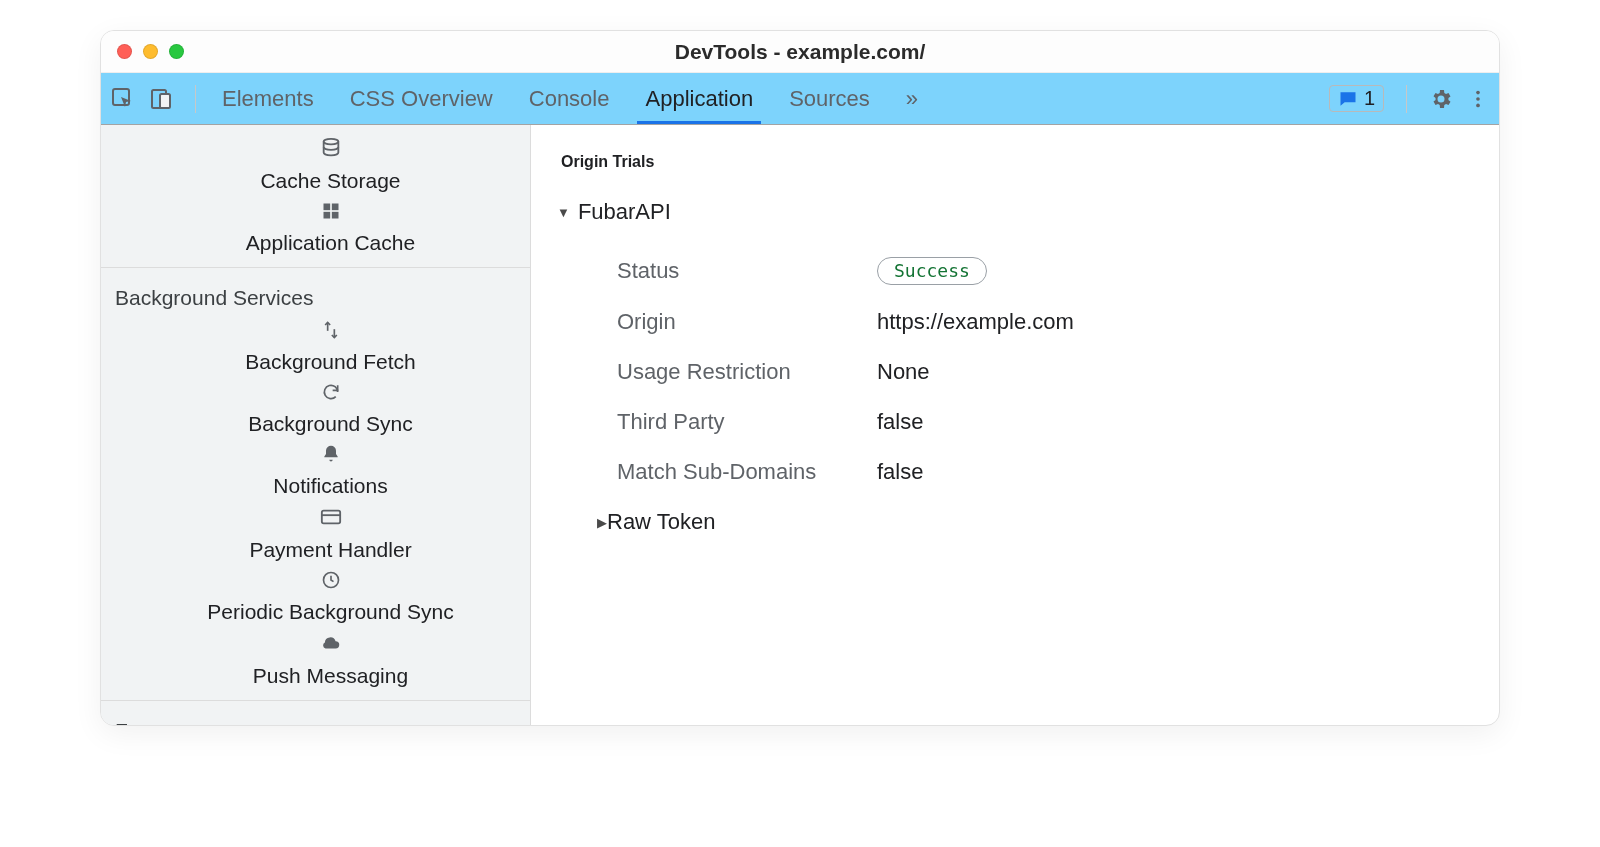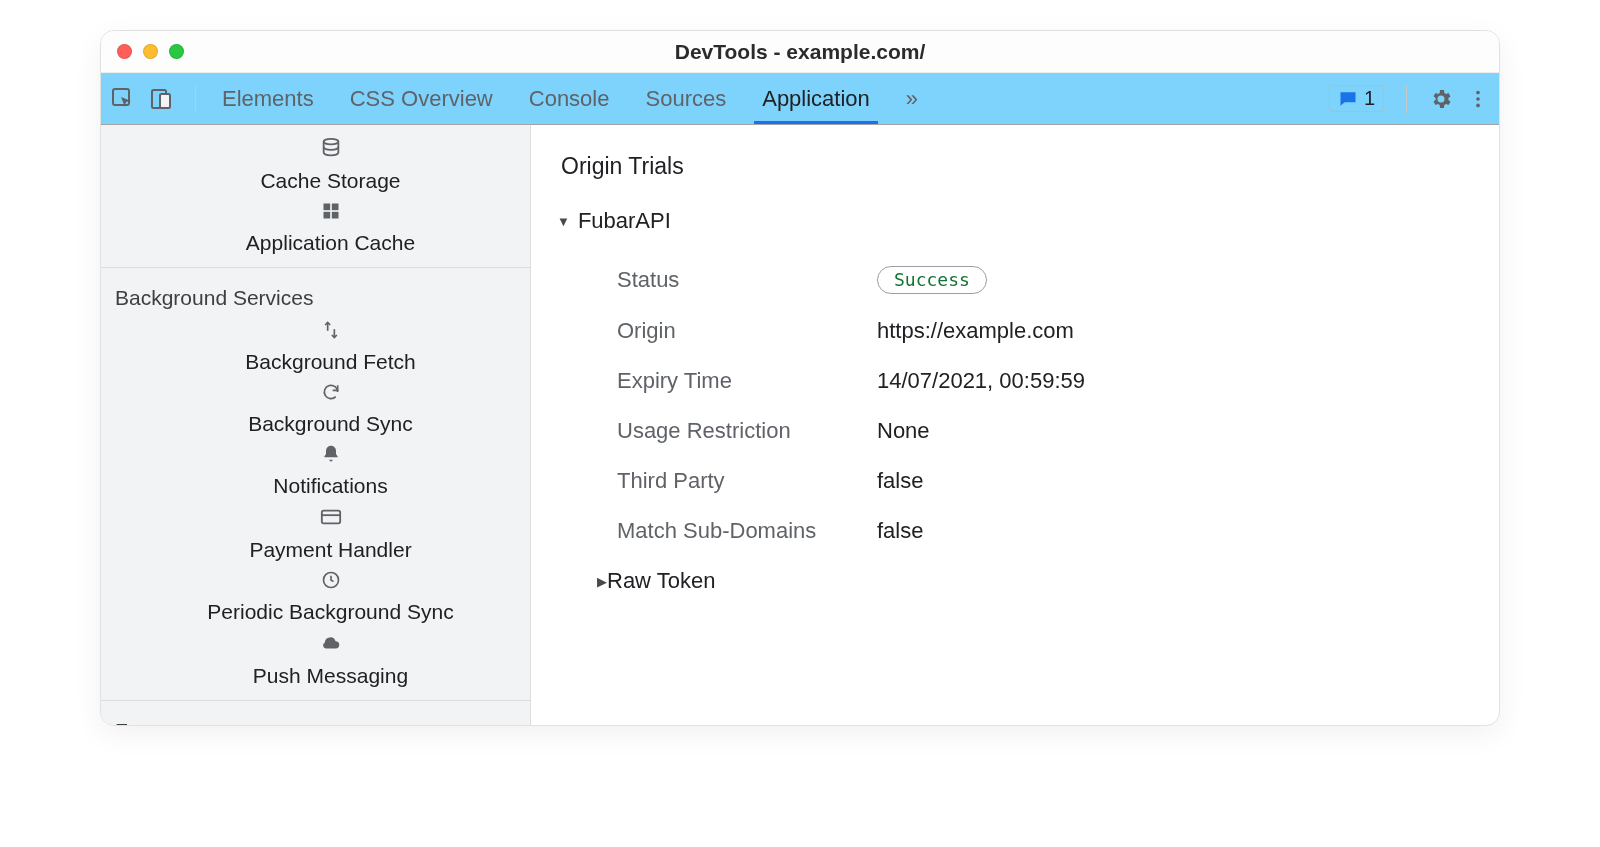--- a/index.html
+++ b/index.html
@@ -123,21 +123,21 @@
     display:flex; align-items:center; gap:10px;
     background:#e6e7e8;
     padding:6px 10px 6px 28px;
     cursor:pointer;
   }
   .tri { font-size:13px; color:#4a4a4a; }
   .tri.down::before{content:"▼";}
   .tri.right::before{content:"▶";}
 
   .main { flex:1; padding: 28px 30px; font-size:22px; overflow:auto;}
-  .main h2 { font-size:23px; margin:0 0 28px 0; font-weight:400;}
+  .main h2 { font-size:16px; margin:0 0 28px 0; font-weight:700;}
   .collapsible { margin-left: -4px; margin-bottom:30px;}
   .collapsible .hd {
     display:flex; align-items:center; gap:8px; cursor:pointer;
   }
   .kv-table {
     margin: 20px 0 12px 60px;
   }
   .kv-row { display:flex; align-items:center; padding:12px 0; }
   .kv-row .k {
     width:260px;
@@ -193,25 +193,25 @@
 
     <div class="tab">
         <span>Elements</span>
       </div>
     <div class="tab">
         <span>CSS Overview</span>
       </div>
     <div class="tab">
         <span>Console</span>
       </div>
-    <div class="tab">
-        <span>Sources</span>
-      </div>
     <div class="tab active">
         <span>Application</span>
+      </div>
+    <div class="tab">
+        <span>Sources</span>
       </div>
     <div class="tab">
         <span>»</span>
       </div>
 
     <div class="tb-spacer"></div>
 
     <div class="tb-right">
       <div class="issues-badge">
         <span class="icon">
@@ -352,24 +352,20 @@
         <div class="kv-table">
           <div class="kv-row">
             <div class="k">Status</div>
             <div class="v"><span class="pill">Success</span></div>
           </div>
           <div class="kv-row">
             <div class="k">Origin</div>
             <div class="v">https://example.com</div>
           </div>
           <div class="kv-row">
-            <div class="k">Expiry Time</div>
-            <div class="v">14/07/2021, 00:59:59</div>
-          </div>
-          <div class="kv-row">
             <div class="k">Usage Restriction</div>
             <div class="v">None</div>
           </div>
           <div class="kv-row">
             <div class="k">Third Party</div>
             <div class="v">false</div>
           </div>
           <div class="kv-row">
             <div class="k">Match Sub-Domains</div>
             <div class="v">false</div>

